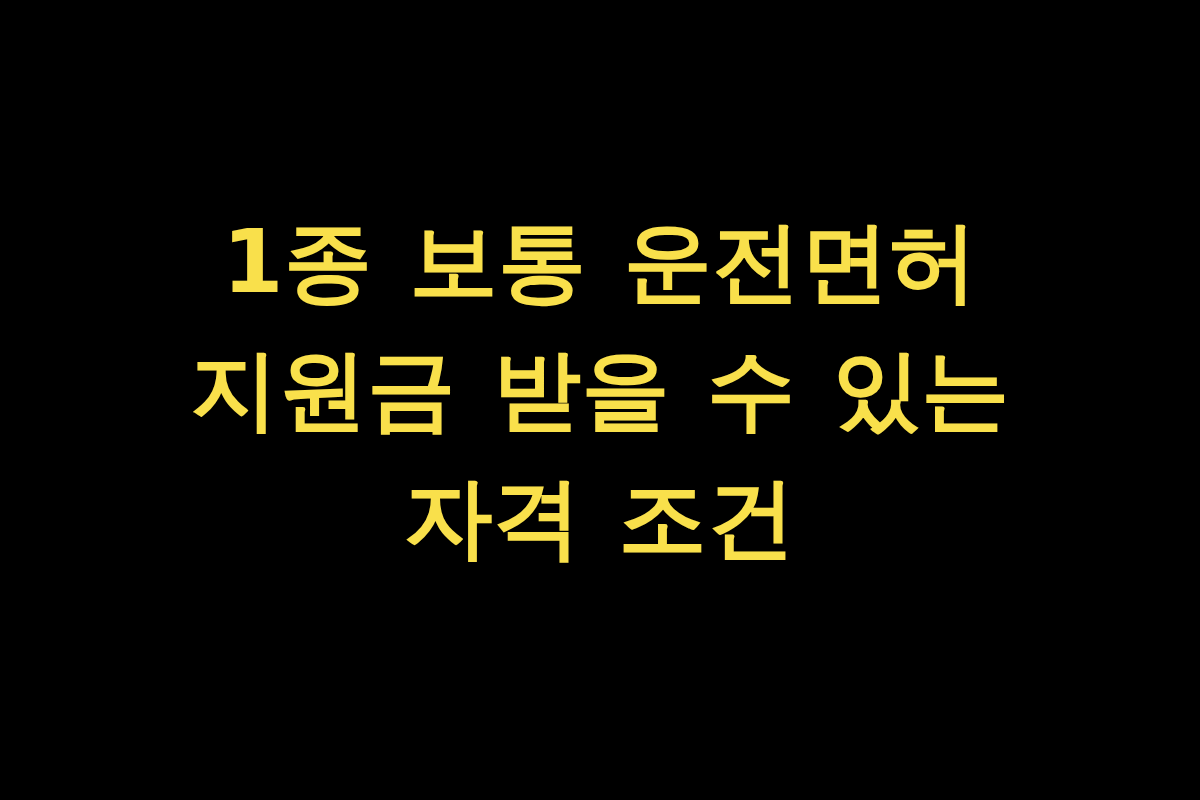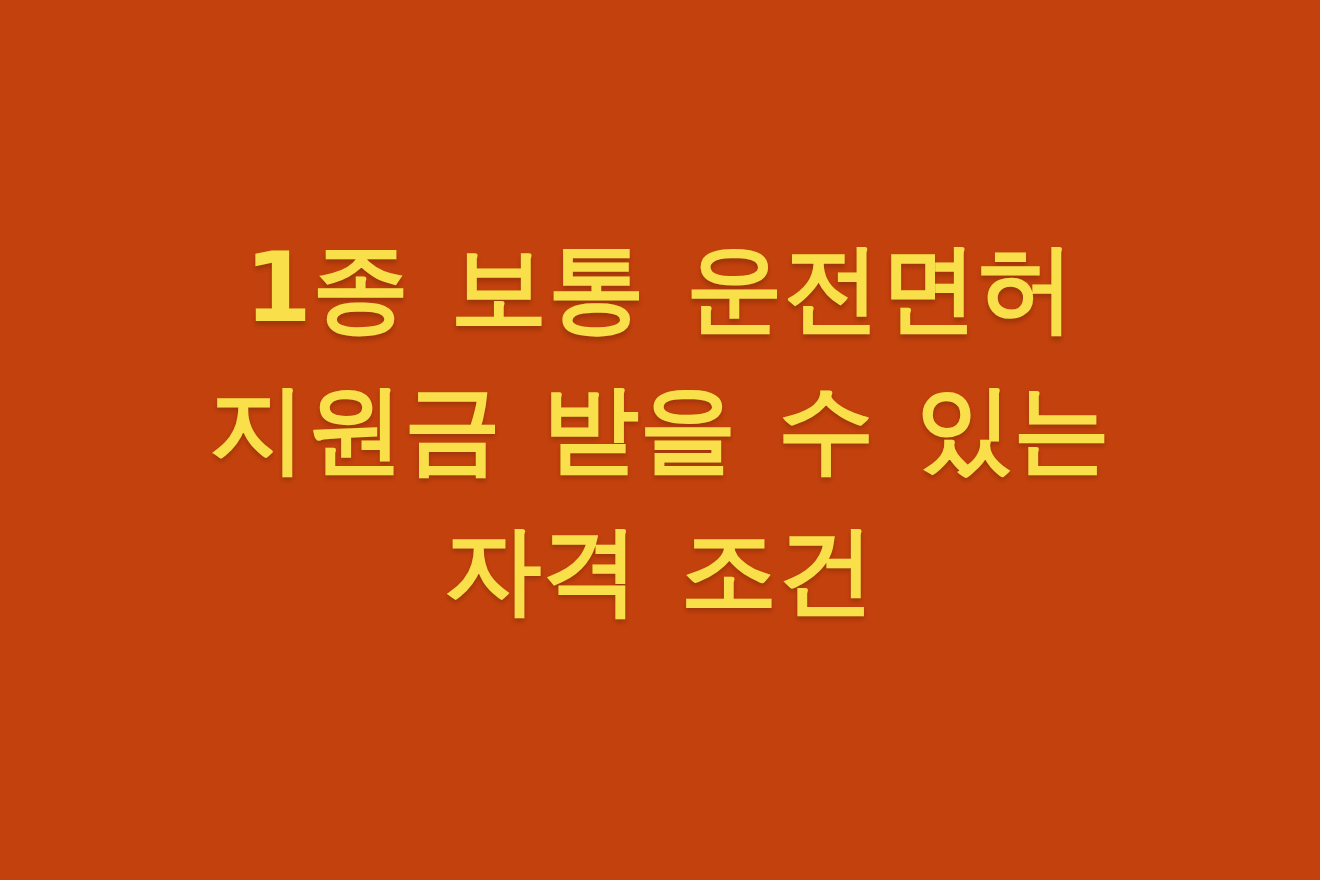--- a/index.html
+++ b/index.html
@@ -42,15 +42,15 @@
     overflow-wrap: break-word;
     text-shadow: 0 3px 4px rgba(0, 0, 0, 0.18);
     -webkit-font-smoothing: antialiased;
     position: relative;
     top: -10px;
   }
 </style>
 </head>
 <body>
 
-<div id="card" style="background: #c2410c;">
+<div id="card" style="background: #000000;">
   <h1 id="headline" style="color: rgb(249, 224, 75);">1종 보통 운전면허 지원금 받을 수 있는 자격 조건</h1>
 </div>
 
 </body></html>

